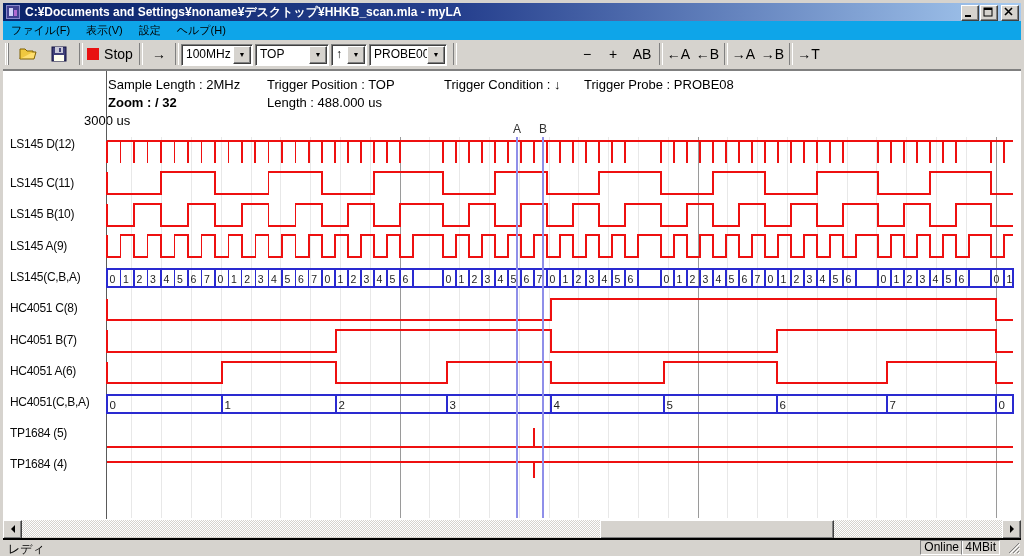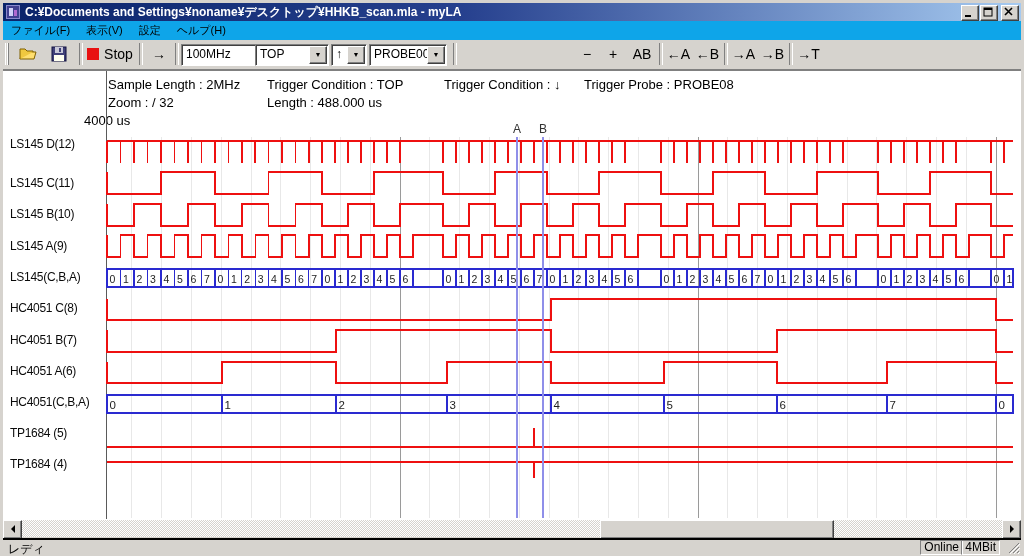--- a/index.html
+++ b/index.html
@@ -121,21 +121,21 @@
         <rect x="0" y="0" width="12" height="12" fill="#e81111"></rect>
       </svg>
     <span>Stop</span>
   </span>
   <span class="tsep" style="left:136px;"></span>
   <span class="tbtn" style="left:142px;width:28px;font-weight:bold;">
       <span>→</span>
     </span>
   <span class="tsep" style="left:172px;"></span>
 
-  <span class="combo" style="left:178px;width:70px;padding-left:32px;">
+  <span class="combo" style="left:178px;width:70px;">
     <span class="cval">100MHz</span>
     <span class="cbtn">▼</span>
   </span>
   <span class="combo" style="left:252px;width:72px;">
     <span class="cval">TOP</span>
     <span class="cbtn">▼</span>
   </span>
   <span class="combo" style="left:328px;width:34px;">
     <span class="cval">↑</span>
     <span class="cbtn">▼</span>
@@ -158,26 +158,26 @@
   <span class="tsep" style="left:721px;"></span>
   <span class="tbtn" style="left:727px;width:27px;">→A</span>
   <span class="tbtn" style="left:756px;width:27px;">→B</span>
   <span class="tsep" style="left:786px;"></span>
   <span class="tbtn" style="left:792px;width:27px;">→T</span>
 </div>
 
 <div class="abs client"></div>
 
 <div class="abs itext" style="left:108px;top:77px;">Sample Length : 2MHz</div>
-<div class="abs itext" style="left:267px;top:77px;">Trigger Condition : TOP</div>
+<div class="abs itext" style="left:267px;top:77px;">Trigger Position : TOP</div>
 <div class="abs itext" style="left:444px;top:77px;">Trigger Condition : ↓</div>
 <div class="abs itext" style="left:584px;top:77px;">Trigger Probe : PROBE08</div>
-<div class="abs itext" style="left:108px;top:95px;">Zoom : /  32</div>
+<div class="abs itext" style="left:108px;top:95px;font-weight:bold;">Zoom : /  32</div>
 <div class="abs itext" style="left:267px;top:95px;">Length : 488.000 us</div>
-<div class="abs itext" style="left:84px;top:113px;">4000 us</div>
+<div class="abs itext" style="left:84px;top:113px;">3000 us</div>
 
 <div id="channel-labels">
     <div class="abs chlabel" style="top: 136px;">LS145 D(12)</div>
     <div class="abs chlabel" style="top: 175px;">LS145 C(11)</div>
     <div class="abs chlabel" style="top: 206px;">LS145 B(10)</div>
     <div class="abs chlabel" style="top: 238px;">LS145 A(9)</div>
     <div class="abs chlabel" style="top: 269px;">LS145(C,B,A)</div>
     <div class="abs chlabel" style="top: 300px;">HC4051 C(8)</div>
     <div class="abs chlabel" style="top: 332px;">HC4051 B(7)</div>
     <div class="abs chlabel" style="top: 363px;">HC4051 A(6)</div>

